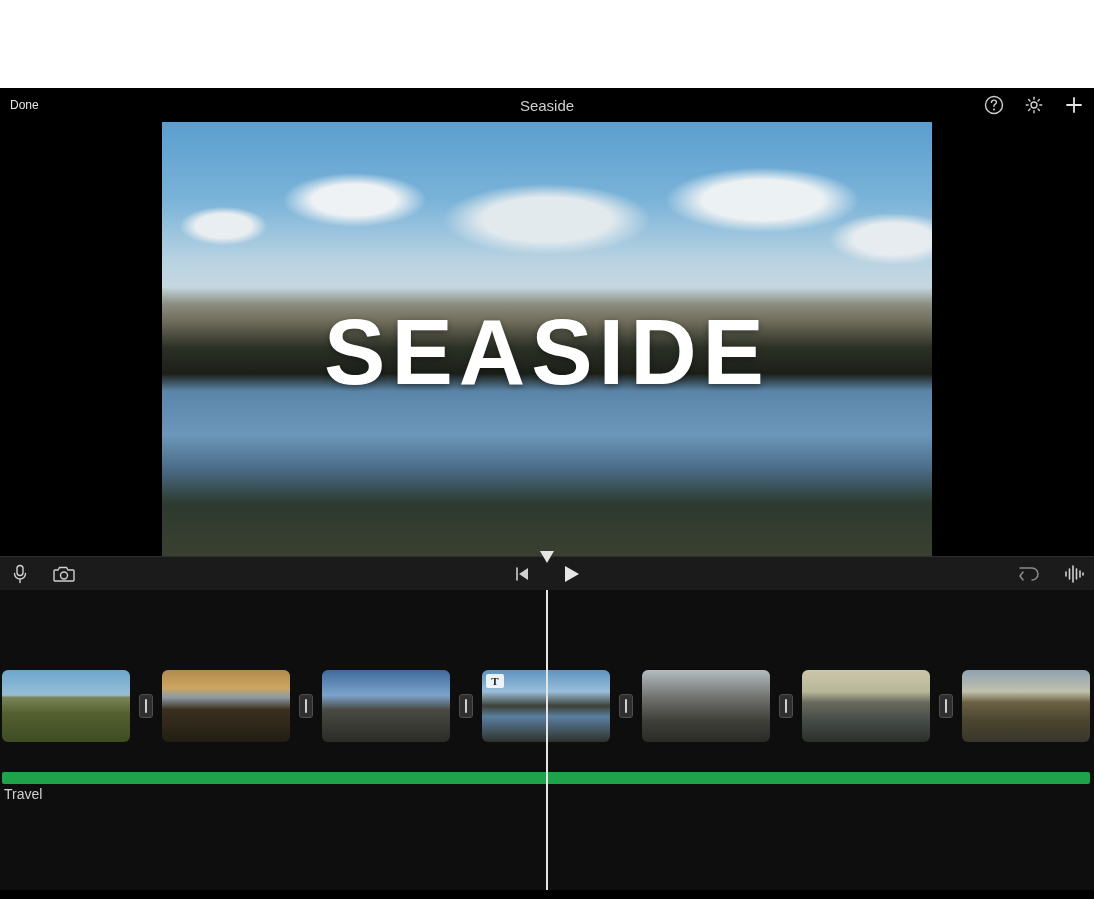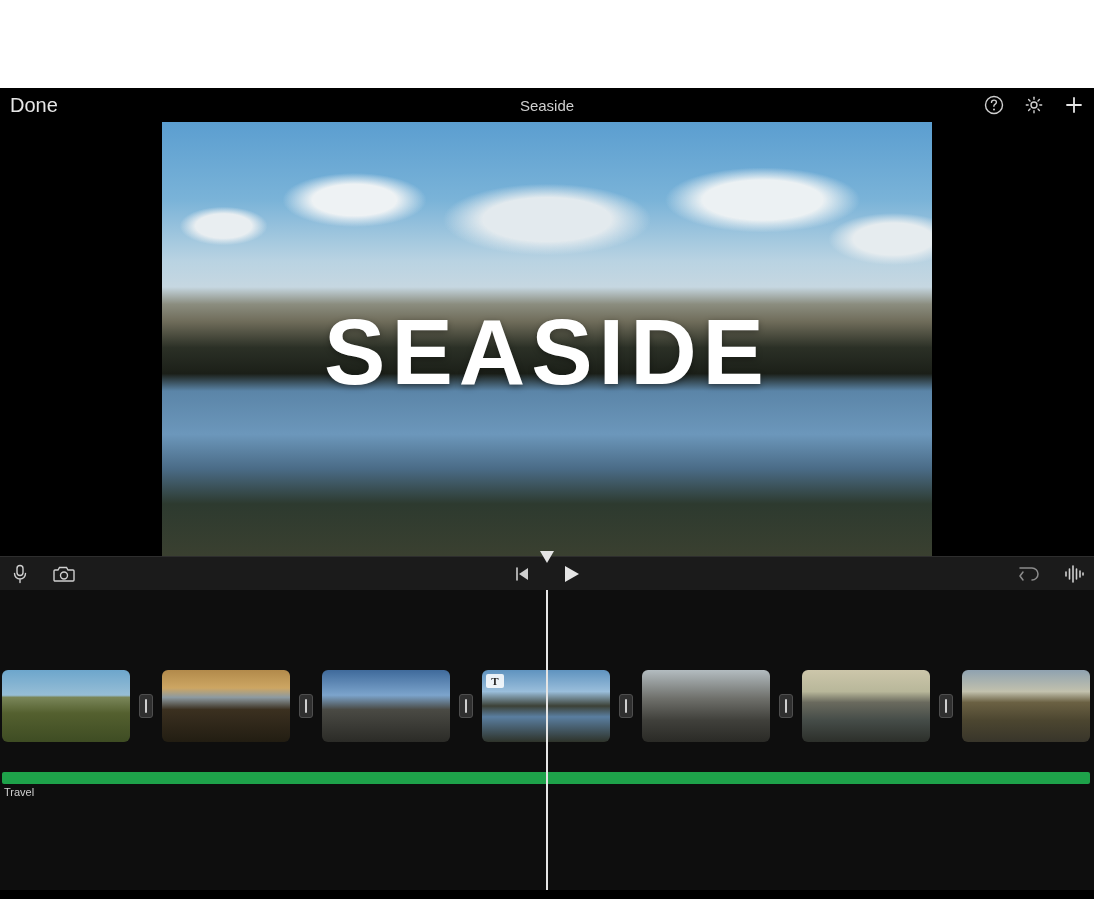--- a/index.html
+++ b/index.html
@@ -30,21 +30,21 @@
     position: relative;
   }
   .topbar .title {
     position: absolute;
     left: 0; right: 0;
     text-align: center;
     font-size: 15px;
     color: #cfcfcf;
   }
   .done-btn {
-    font-size: 20px;
+    font-size: 12px;
     color: #e6e6e6;
     cursor: pointer;
     z-index: 1;
   }
   .topbar-right {
     margin-left: auto;
     display: flex;
     gap: 20px;
     z-index: 1;
   }
@@ -212,21 +212,21 @@
     left: 2px; right: 4px;
     top: 182px;
     height: 12px;
     background: #1ea24a;
     border-radius: 2px;
   }
   .audio-label {
     position: absolute;
     left: 4px;
     top: 196px;
-    font-size: 11px;
+    font-size: 14px;
     color: #d0d0d0;
   }
   .playhead-line {
     position: absolute;
     top: 0;
     bottom: 0;
     left: 50%;
     width: 2px;
     background: #e5e5e5;
     transform: translateX(-1px);

